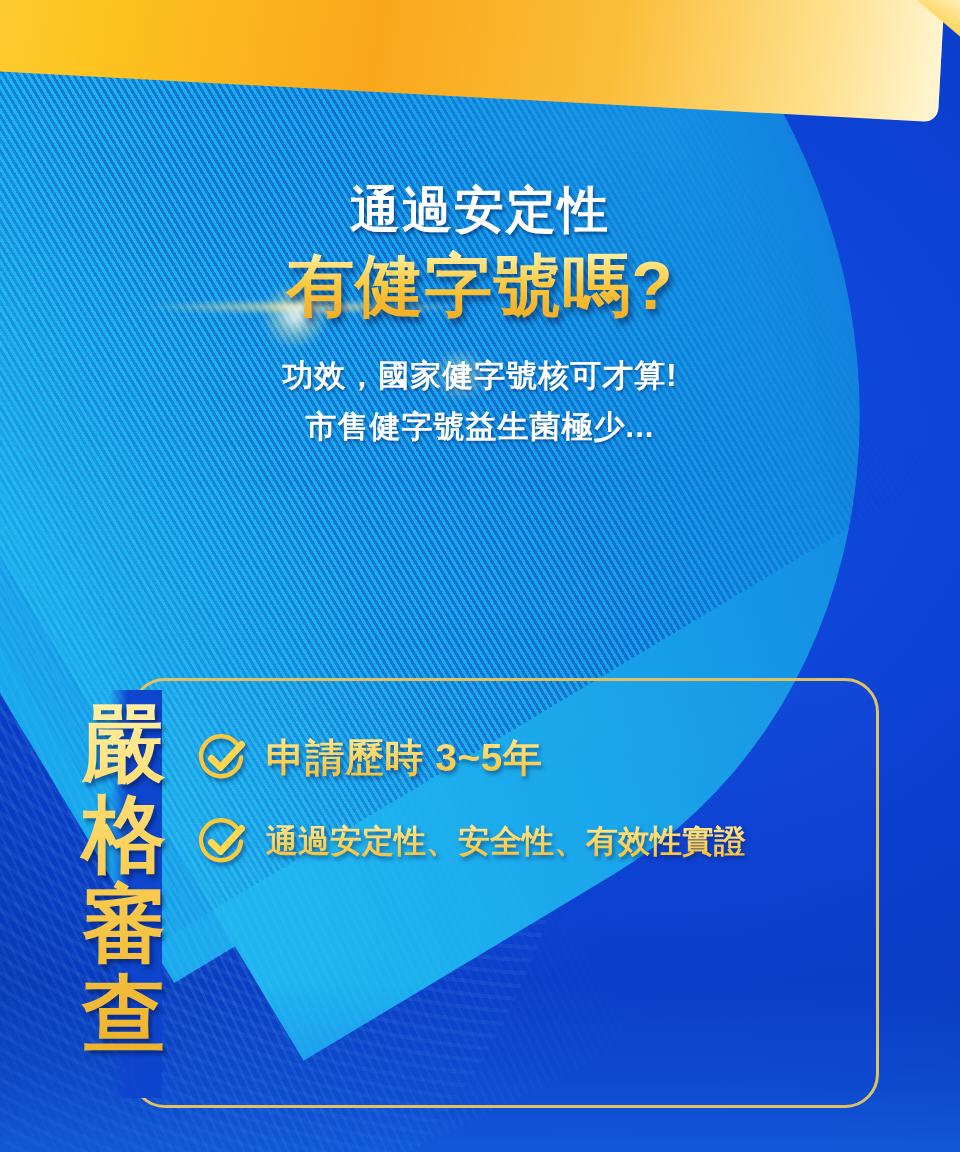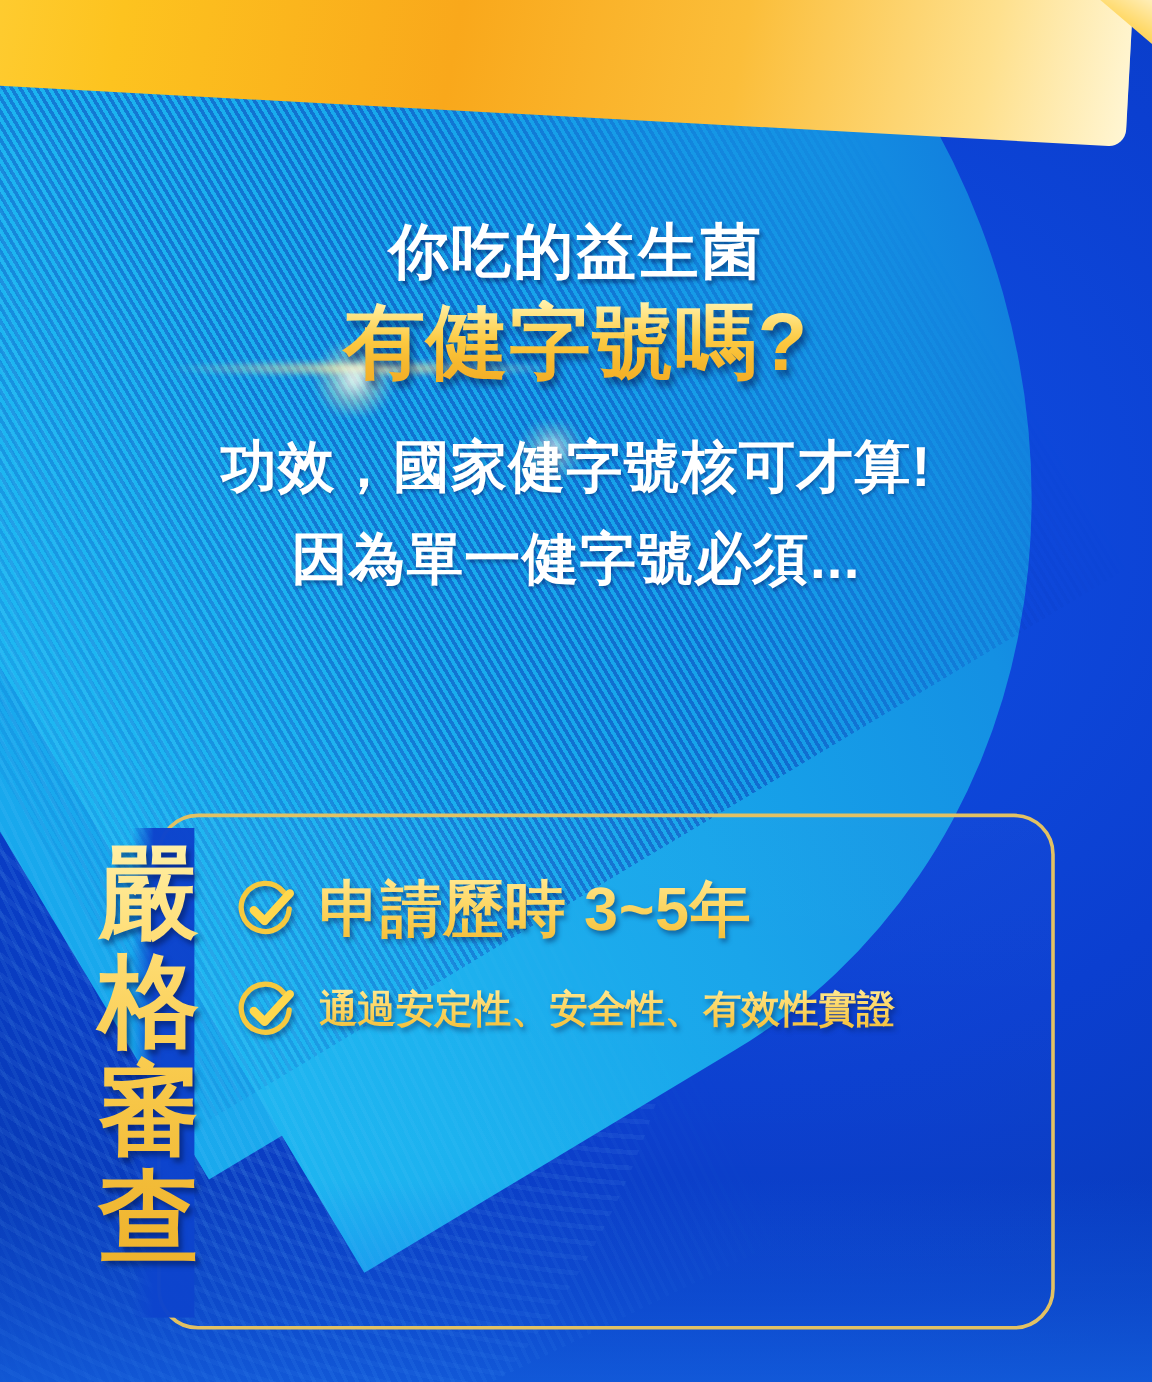--- a/index.html
+++ b/index.html
@@ -172,21 +172,21 @@
     background-clip: text;
     color: transparent;
     -webkit-text-fill-color: transparent;
     filter: drop-shadow(3px 5px 3px rgba(0,20,75,0.55));
   }
 
   .sub-lines {
     margin-top: 30px;
     color: #ffffff;
     font-weight: 700;
-    font-size: 47px;
+    font-size: 31px;
     line-height: 1.62;
     letter-spacing: 1px;
     text-shadow: 1px 2px 3px rgba(0,22,80,0.40);
   }
   .sub-lines div { white-space: nowrap; }
 
   
   .card {
     position: absolute;
     left: 131px;
@@ -260,21 +260,21 @@
   .chk-icon {
     flex: 0 0 auto;
     width: 54px;
     height: 54px;
     position: relative;
     filter: drop-shadow(2px 3px 2px rgba(0,20,75,0.45));
   }
   .chk-icon svg { display: block; }
 
   .chk-text {
-    font-size: 51px;
+    font-size: 39px;
     font-weight: 800;
     letter-spacing: 0.5px;
     white-space: nowrap;
     background: linear-gradient(180deg, #fff0a4 0%, #ffe07c 24%, #facf55 58%, #f4c03c 85%, #f0b830 100%);
     -webkit-background-clip: text;
     background-clip: text;
     color: transparent;
     -webkit-text-fill-color: transparent;
     filter: drop-shadow(2px 3px 2px rgba(0,20,75,0.45));
   }
@@ -303,25 +303,25 @@
     <div class="gold-band-edge"></div>
     <div class="gold-band"></div>
     <div class="gold-corner"></div>
     <div class="flare"></div>
     <div class="flare-dot"></div>
     <div class="flare-dot2"></div>
     <div class="bottom-glow"></div>
   </div>
 
   <div class="headline-zone">
-    <div class="kicker">你吃的益生菌</div>
+    <div class="kicker">通過安定性</div>
     <div class="hero">有健字號嗎?</div>
     <div class="sub-lines">
       <div>功效，國家健字號核可才算!</div>
-      <div>因為單一健字號必須...</div>
+      <div>市售健字號益生菌極少...</div>
     </div>
   </div>
 
   <div class="card"></div>
   <div class="card-mask"></div>
 
   <div class="vlabel">
     <span>嚴</span>
     <span>格</span>
     <span>審</span>

